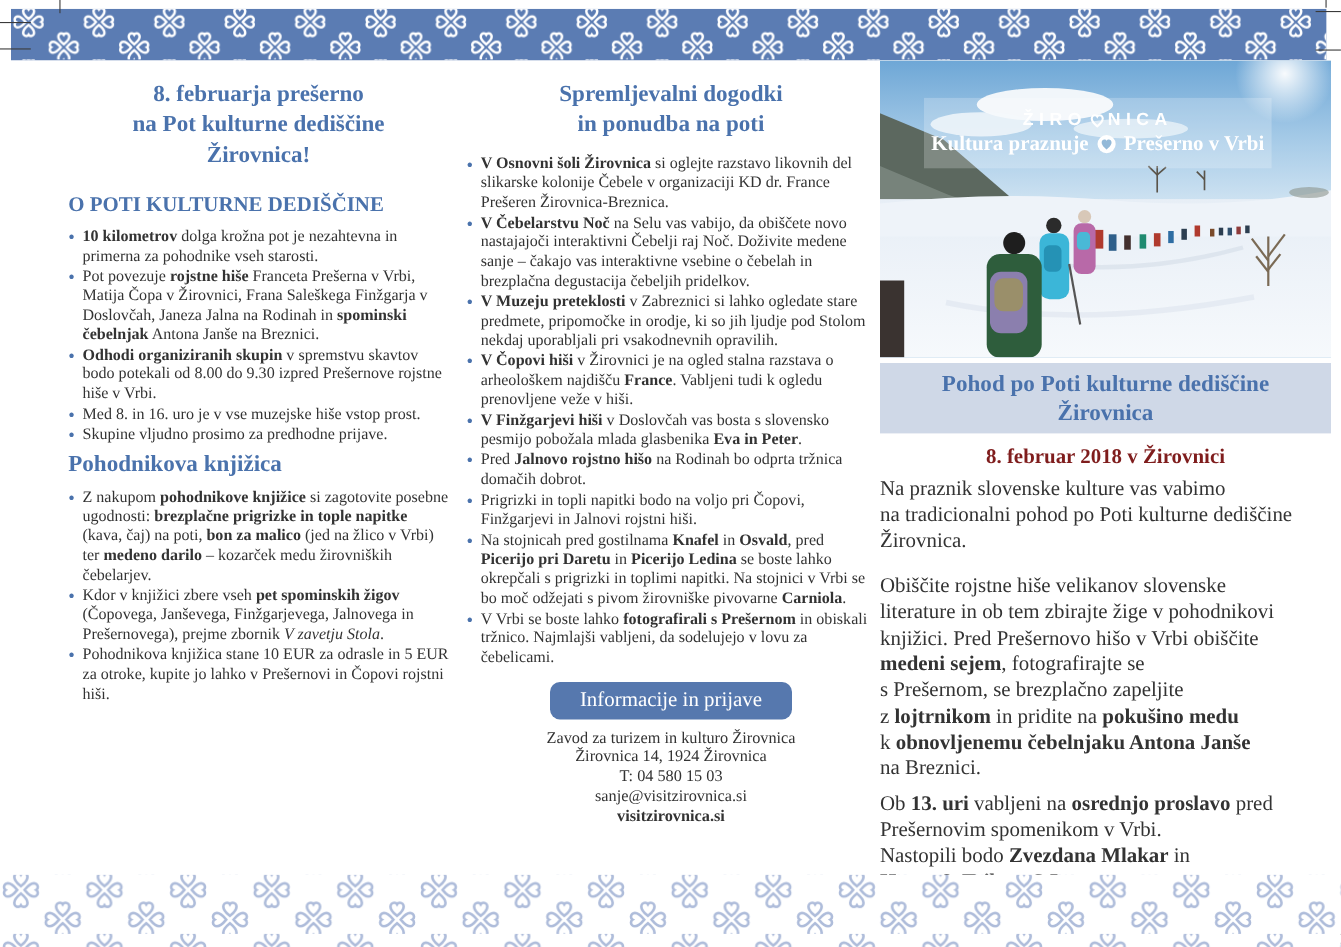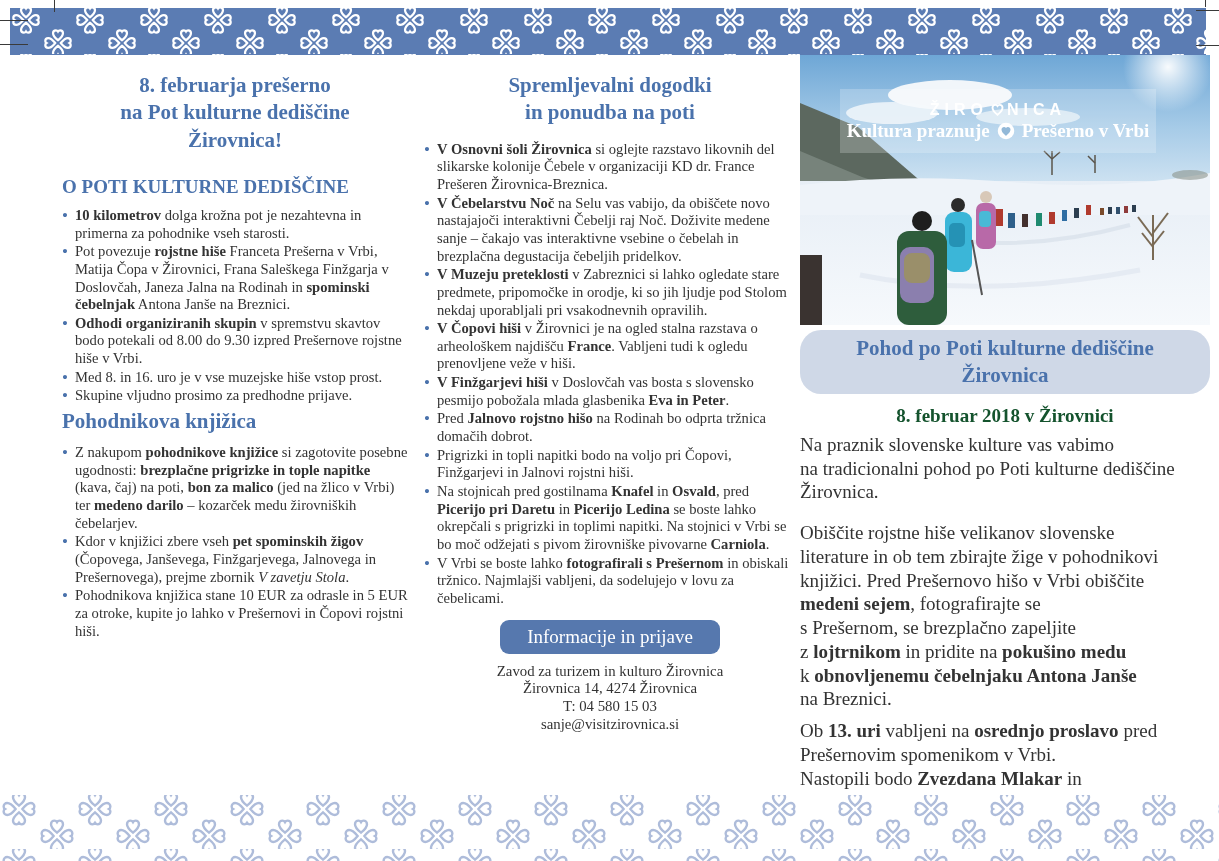--- a/index.html
+++ b/index.html
@@ -32,22 +32,22 @@
   .photo{position:relative;width:410px;height:270px;overflow:hidden;background:#bcd6ea;}
   .photo svg{display:block;}
   .overlay{position:absolute;left:40px;top:34px;width:316px;height:64px;background:rgba(255,255,255,0.22);
            display:flex;flex-direction:column;align-items:center;justify-content:center;gap:1px;}
   .logo-line{font-family:"Liberation Sans",sans-serif;font-weight:bold;font-size:16px;letter-spacing:5px;
              color:#fff;display:flex;align-items:center;gap:2px;}
   .tag-line{font-size:19px;color:#fff;display:flex;align-items:center;gap:7px;font-weight:bold;}
   .hicon{display:inline-block;vertical-align:middle;}
 
   .banner{margin-top:5px;background:#cfd8e7;color:#4a72ac;font-weight:bold;font-size:21px;line-height:1.28;
-          text-align:center;white-space:pre-line;padding:5px 0;border-radius:21px;}
-  .date-h{color:#14532d;font-weight:bold;font-size:19px;text-align:center;margin:11px 0 6px;}
+          text-align:center;white-space:pre-line;padding:5px 0;}
+  .date-h{color:#7f1d1d;font-weight:bold;font-size:19px;text-align:center;margin:11px 0 6px;}
   .para{font-size:19px;line-height:1.25;text-align:left;white-space:pre-line;margin:0;}
   .gap-lg{margin-bottom:17px;}
   .gap-sm{margin-bottom:8px;}
 </style>
 </head>
 <body>
 
 <div class="page">
 
   <svg class="border-svg top-border" width="1196" height="47">
@@ -118,23 +118,24 @@
         <li class="li"><b>V Čopovi hiši</b> v Žirovnici je na ogled stalna razstava o arheološkem najdišču <b>France</b>. Vabljeni tudi k ogledu prenovljene veže v hiši.</li>
         <li class="li"><b>V Finžgarjevi hiši</b> v Doslovčah vas bosta s slovensko pesmijo pobožala mlada glasbenika <b>Eva in Peter</b>.</li>
         <li class="li">Pred <b>Jalnovo rojstno hišo</b> na Rodinah bo odprta tržnica domačih dobrot.</li>
         <li class="li">Prigrizki in topli napitki bodo na voljo pri Čopovi, Finžgarjevi in Jalnovi rojstni hiši.</li>
         <li class="li">Na stojnicah pred gostilnama <b>Knafel</b> in <b>Osvald</b>, pred <b>Picerijo pri Daretu</b> in <b>Picerijo Ledina</b> se boste lahko okrepčali s prigrizki in toplimi napitki. Na stojnici v Vrbi se bo moč odžejati s pivom žirovniške pivovarne <b>Carniola</b>.</li>
         <li class="li">V Vrbi se boste lahko <b>fotografirali s Prešernom</b> in obiskali tržnico. Najmlajši vabljeni, da sodelujejo v lovu za čebelicami.</li>
       </ul>
     <button class="button">Informacije in prijave</button>
     <ul class="contact">
         <li class="li">Zavod za turizem in kulturo Žirovnica</li>
-        <li class="li">Žirovnica 14, 4274 Žirovnica</li>
+        <li class="li">Žirovnica 14, 1924 Žirovnica</li>
         <li class="li">T: 04 580 15 03</li>
         <li class="li">sanje@visitzirovnica.si</li>
+        <li class="li"><b>visitzirovnica.si</b></li>
       </ul>
   </div>
 
   <div class="col col3">
     <div class="photo">
       <svg viewBox="0 0 410 270" width="410" height="270">
         <defs>
           <linearGradient id="sky" x1="0" y1="0" x2="0" y2="1">
             <stop offset="0" stop-color="#6ea7d6"></stop>
               <stop offset="0.5" stop-color="#a8cce8"></stop>

